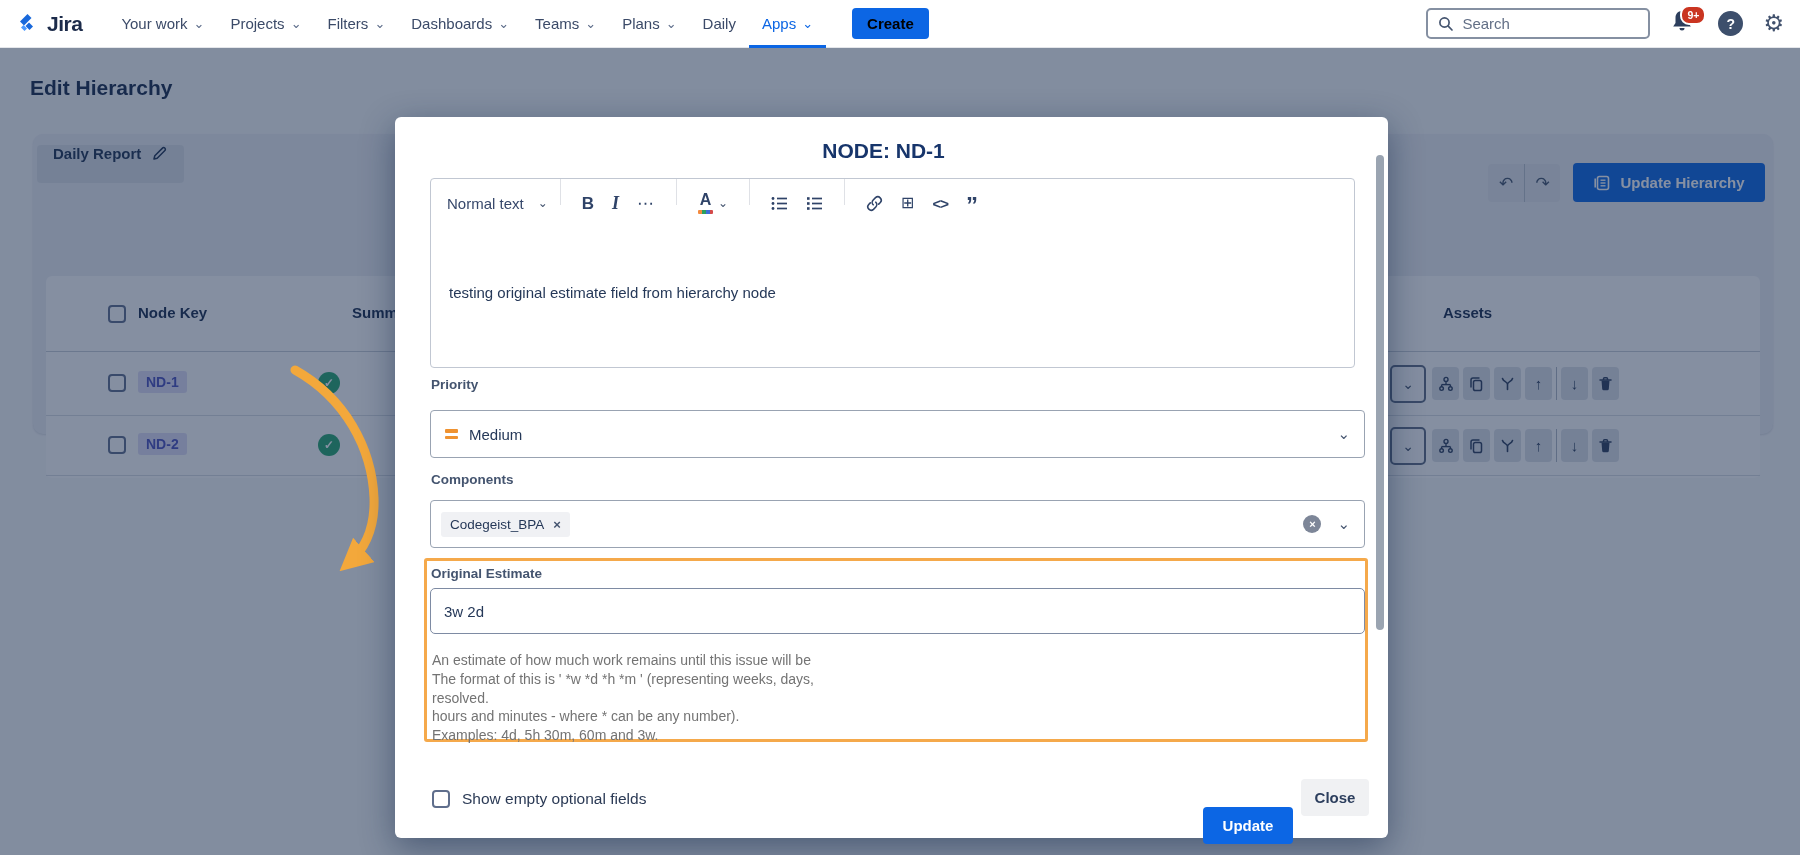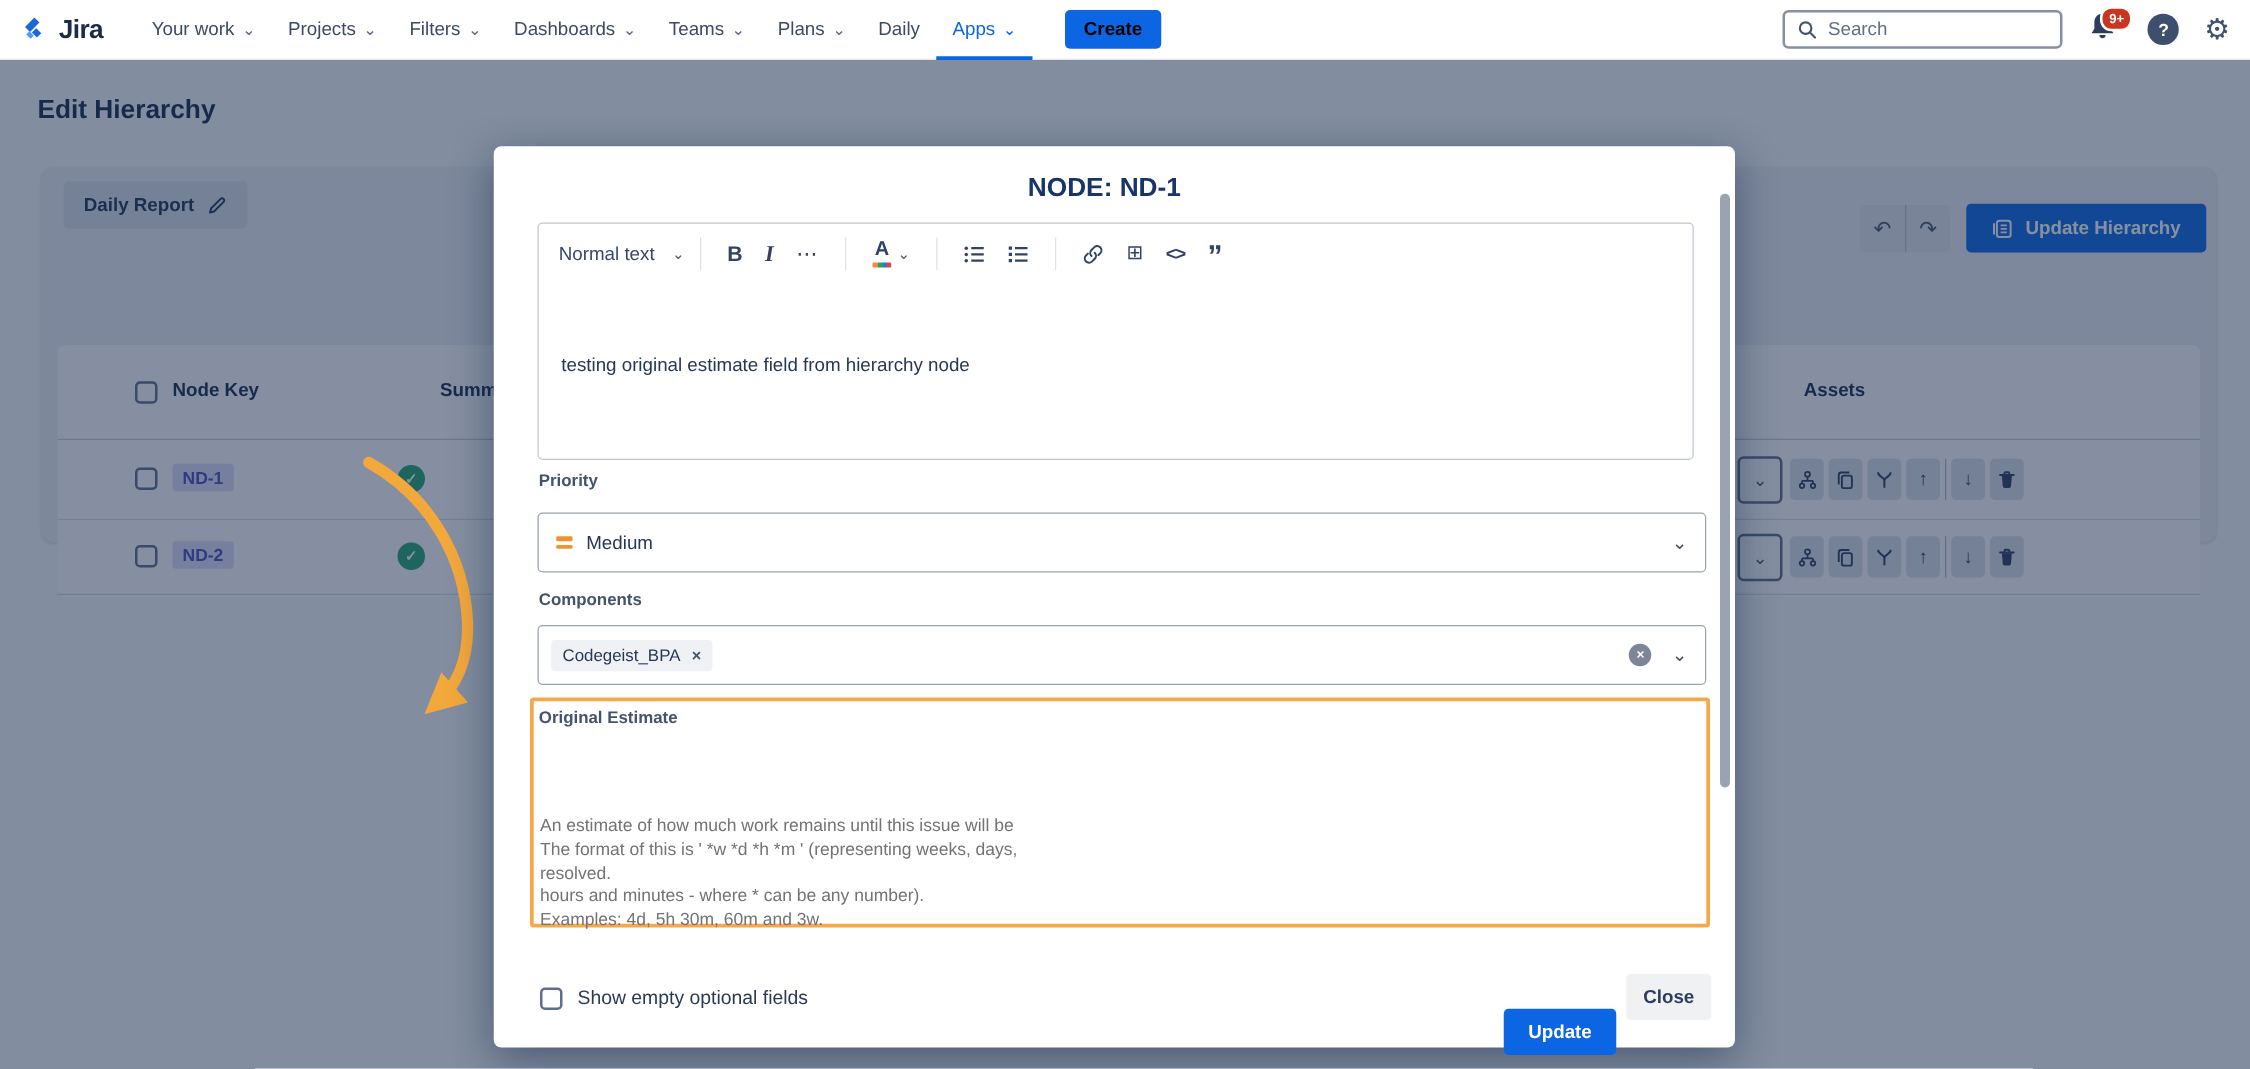--- a/index.html
+++ b/index.html
@@ -29,22 +29,22 @@
            font-weight:700; border-radius:9px; padding:2px 5px; border:2px solid #fff; }
   .help-circle { width:25px; height:25px; border-radius:50%; background:#3D4F6C; color:#fff;
                  font-size:14px; font-weight:700; display:flex; align-items:center; justify-content:center; cursor:pointer; }
   .gear { font-size:23px; color:#42526E; cursor:pointer; line-height:1; }
 
   
   .content { position:absolute; inset:48px 0 0 0; z-index:1; }
   .page-title { position:absolute; left:30px; top:28px; font-size:21px; font-weight:700; color:#172B4D; }
   .card { position:absolute; left:33px; top:86px; width:1740px; height:300px; background:#ECEEF2;
           border-radius:10px; box-shadow:0 1px 2px rgba(9,30,66,.12); }
-  .report-btn { position:absolute; left:18px; top:11px; height:38px; background:#DCE0E7; border:none;
-                border-radius:4px; padding:0 16px; display:flex; align-items:center; gap:10px;
+  .report-btn { position:absolute; left:4px; top:11px; height:38px; background:#DCE0E7; border:none;
+                border-radius:4px; padding:0 16px; display:flex; align-items:flex-start; gap:10px;
                 font-size:15px; font-weight:700; color:#1E3252; cursor:pointer; }
   .history-group { position:absolute; left:1455px; top:30px; display:flex; background:#E4E7EC;
                    border-radius:4px; overflow:hidden; }
   .hist-btn { width:36px; height:38px; border:none; background:transparent; font-size:17px; color:#44546E;
               cursor:pointer; }
   .hist-btn + .hist-btn { border-left:1px solid #B9C0CB; }
   .update-hierarchy-btn { position:absolute; left:1540px; top:29px; width:192px; height:39px; background:#0C66E4;
                 border:none; border-radius:4px; color:#fff; font-size:15px; font-weight:700;
                 display:flex; align-items:center; justify-content:center; gap:9px; cursor:pointer; }
   .table { position:absolute; left:13px; top:142px; width:1714px; height:202px; background:#FCFCFD;
@@ -75,21 +75,21 @@
   
   .modal { position:absolute; left:395px; top:117px; width:993px; height:721px; background:#fff;
            border-radius:6px; box-shadow:0 10px 34px rgba(9,30,66,.45); z-index:10; }
   .modal-title { position:absolute; top:22px; left:0; right:16px; text-align:center; font-size:21px;
                  font-weight:700; color:#17356B; }
   .scroll-thumb { position:absolute; right:4px; top:38px; width:8px; height:475px; background:#9AA4B1;
                   border-radius:4px; cursor:grab; }
 
   .editor-box { position:absolute; left:35px; top:61px; width:925px; height:190px;
                 border:1px solid #C1C7D2; border-radius:4px; background:#fff; }
-  .toolbar { display:flex; align-items:center; height:48px; padding:0 16px; color:#2F4368; }
+  .toolbar { display:flex; height:48px; padding:0 16px; color:#2F4368; }
   .tb-sep { width:1px; height:26px; background:#DFE1E6; margin:0 12px; }
   .style-select { display:flex; align-items:center; gap:9px; font-size:15px; color:#37486B; cursor:pointer; }
   .tb-btn { background:none; border:none; color:#2F4368; font-size:16px; cursor:pointer; padding:4px 9px;
             display:flex; align-items:center; line-height:1; }
   .tb-bold { font-weight:800; font-size:17px; }
   .tb-italic { font-family:"Liberation Serif", serif; font-style:italic; font-size:18px; font-weight:600; }
   .tb-more { font-size:17px; letter-spacing:1px; }
   .color-a { display:flex; flex-direction:column; align-items:center; gap:2px; }
   .color-a .a { font-size:16px; font-weight:700; line-height:1; }
   .color-a .bar { width:15px; height:3.5px; border-radius:1px;
@@ -446,20 +446,21 @@
       <span class="chip">
         <span>Codegeist_BPA</span>
         <span class="x">×</span>
       </span>
       <span class="clear-circle">×</span>
       <span class="select-caret">⌄</span>
     </div>
 
     <div class="highlight-rect"></div>
     <span class="field-label" style="top:449px;">Original Estimate</span>
+    <input class="oe-input" type="text" value="3w 2d" style="">
     <div class="help-text">
       <div>An estimate of how much work remains until this issue will be</div>
       <div>The format of this is ' *w *d *h *m ' (representing weeks, days,</div>
       <div>resolved.</div>
       <div>hours and minutes - where * can be any number).</div>
       <div>Examples: 4d, 5h 30m, 60m and 3w.</div>
     </div>
 
     <div class="footer-check">
       <div class="cb"></div>

